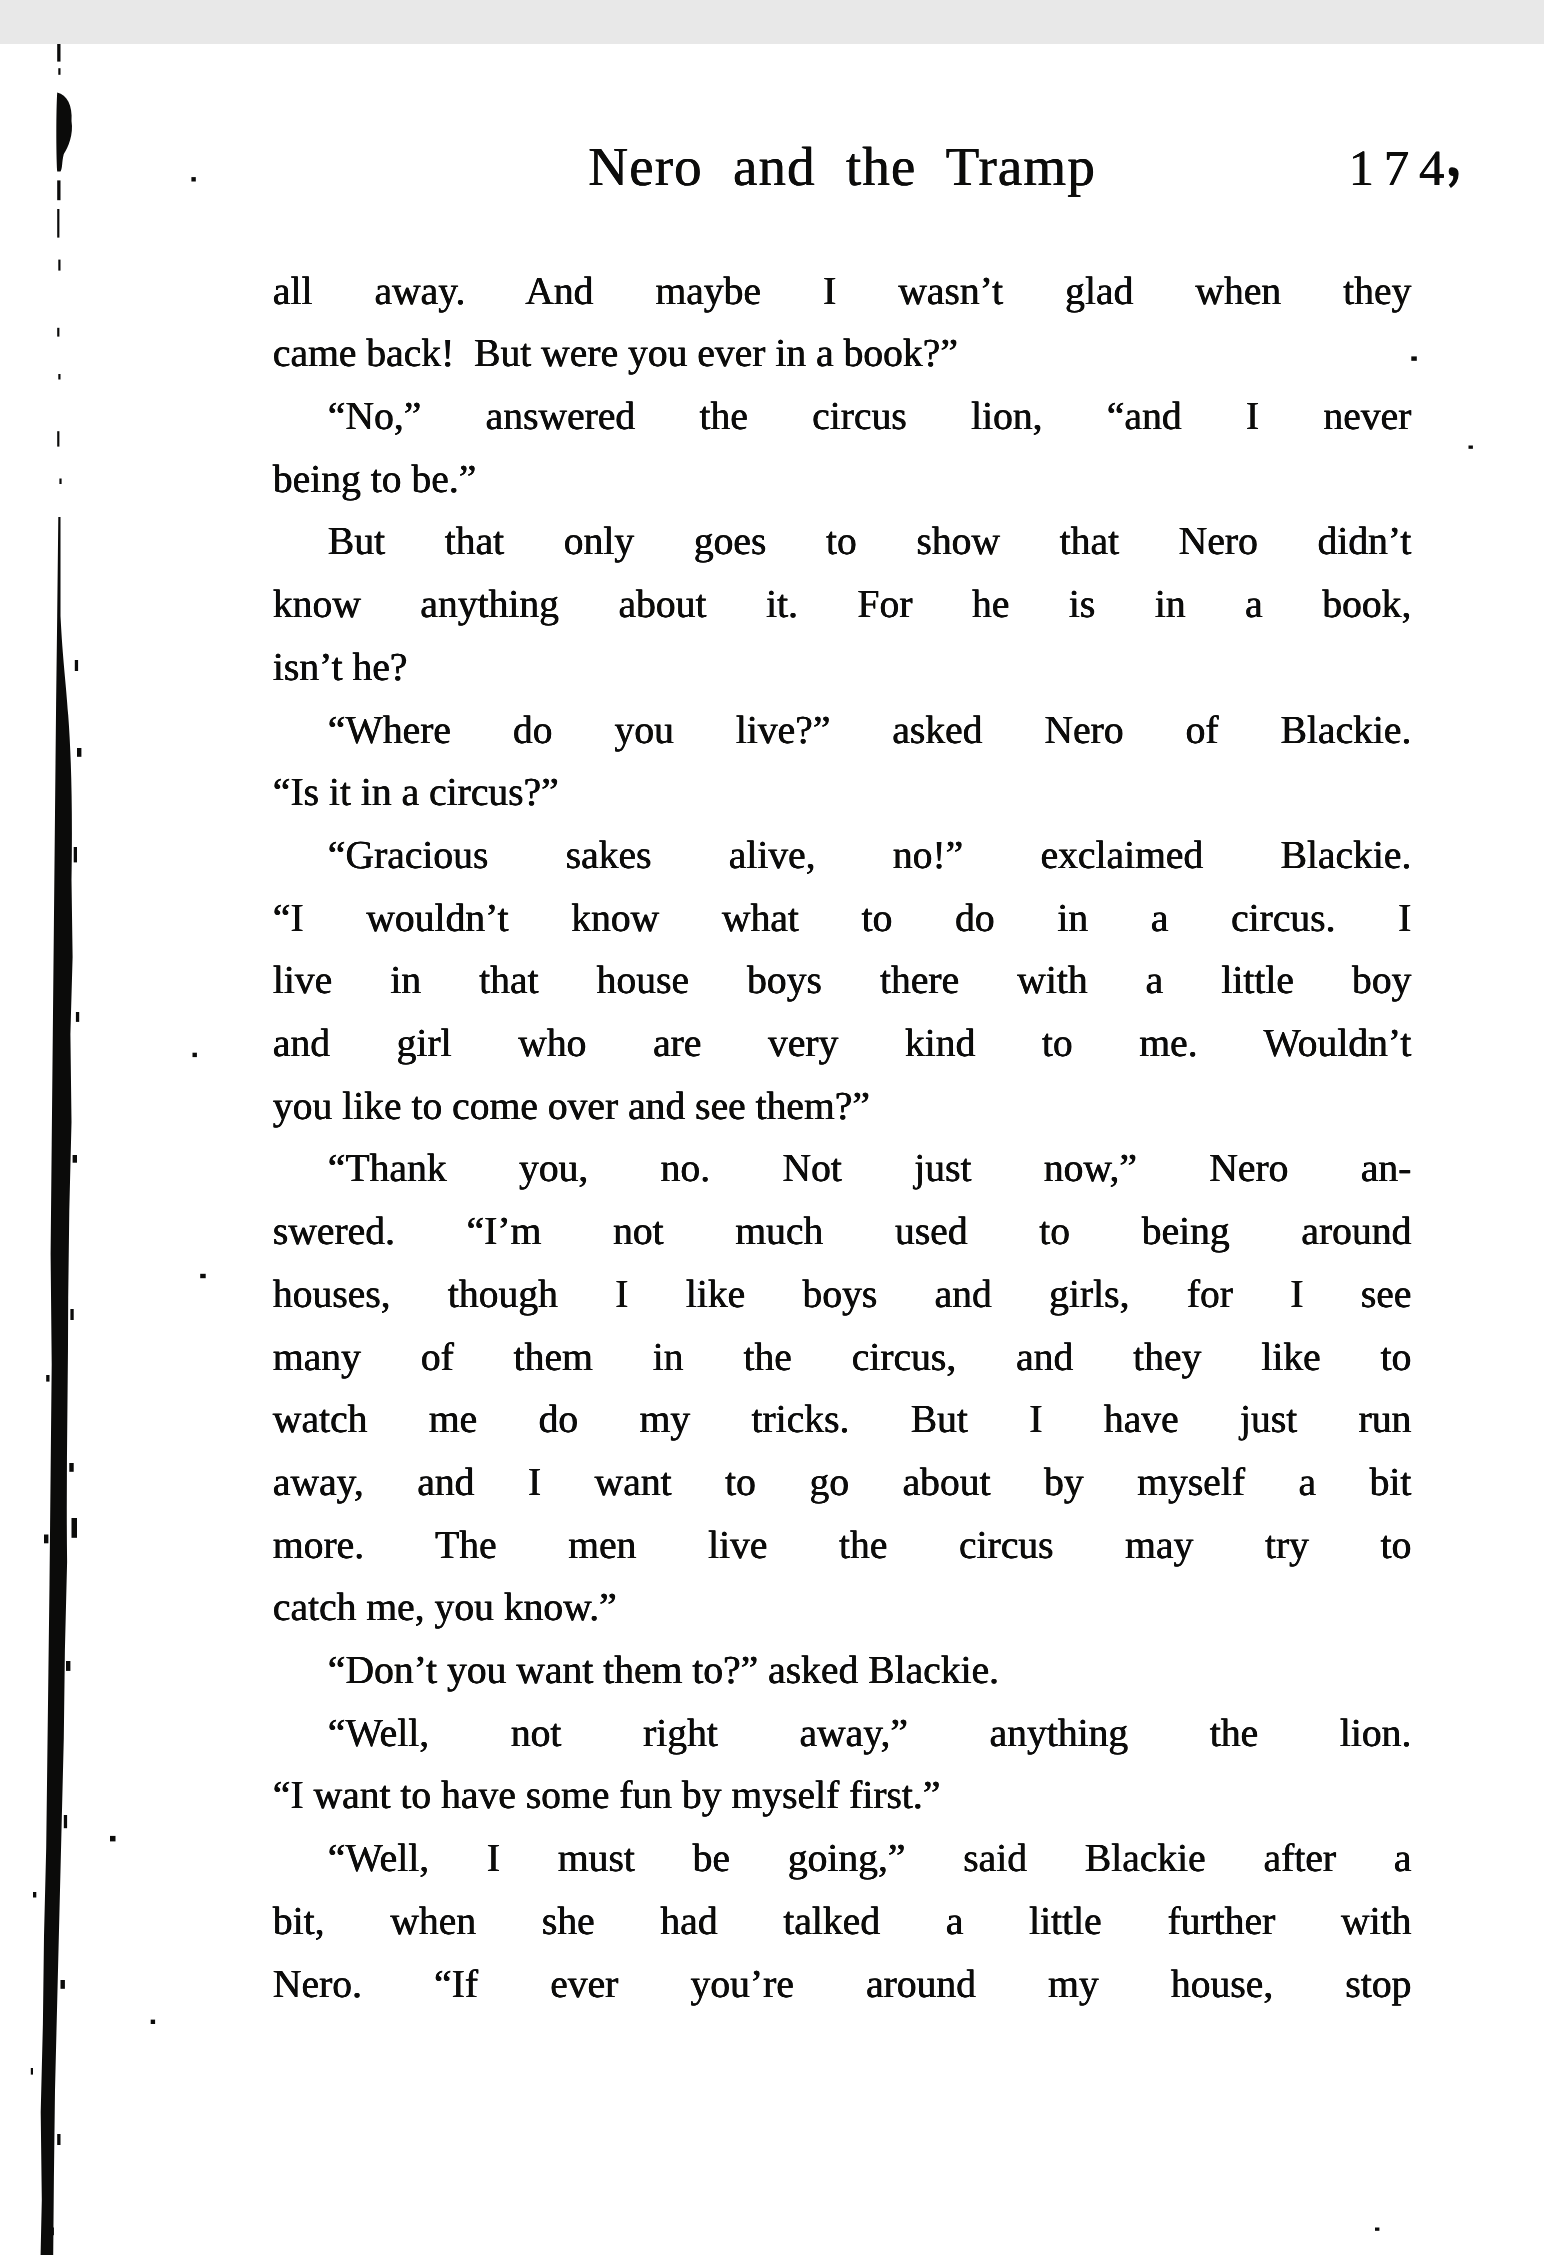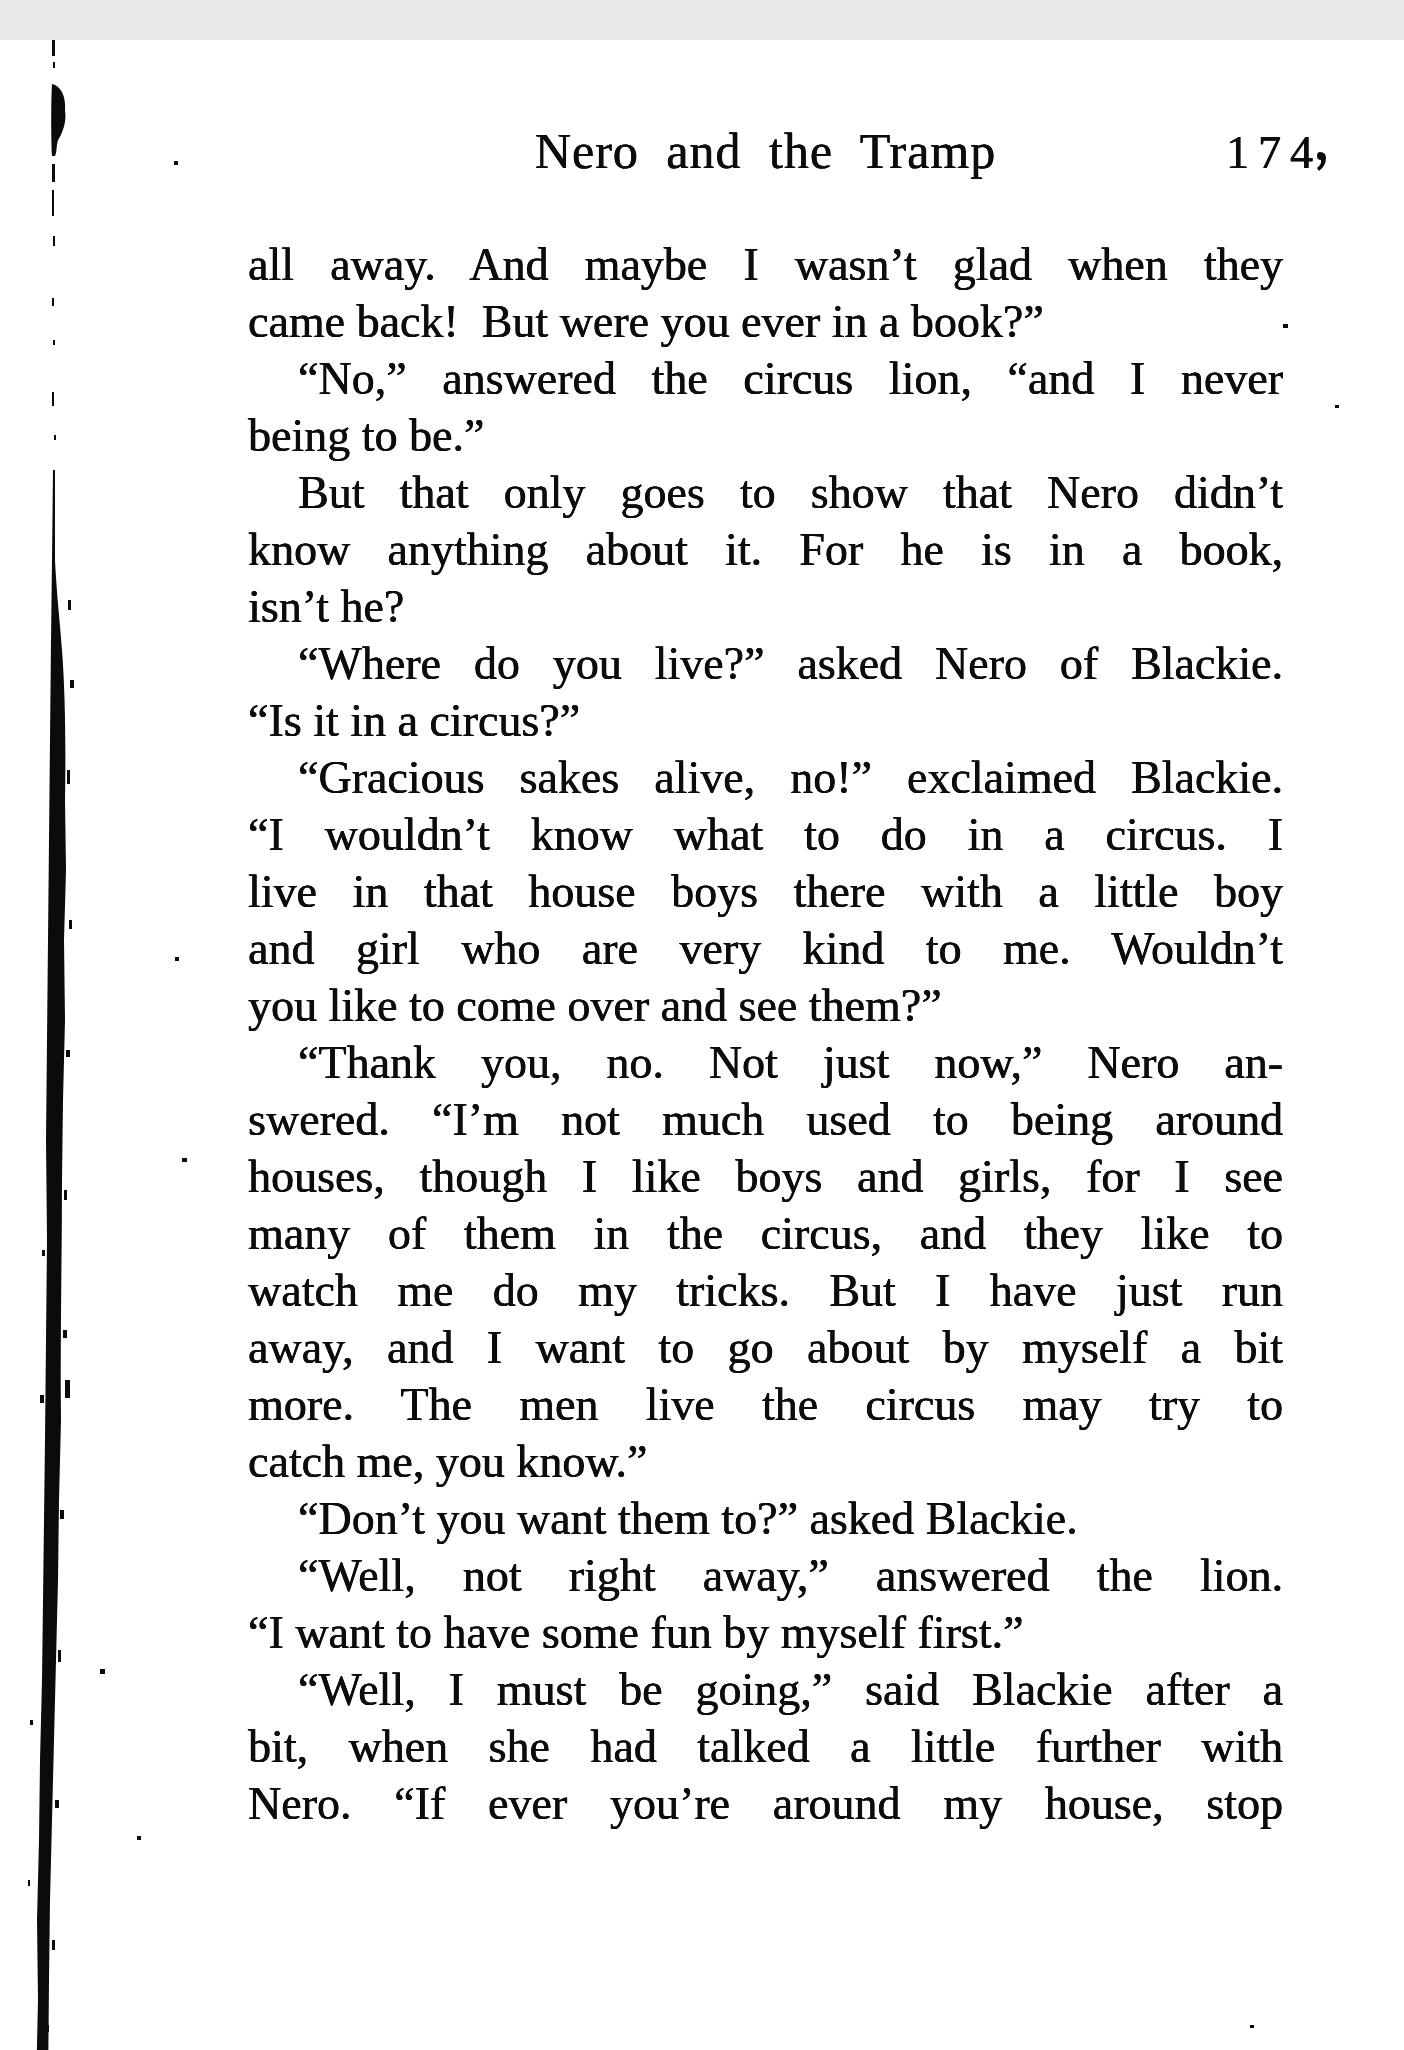--- a/index.html
+++ b/index.html
@@ -36,21 +36,21 @@
     left: 1226px;
     font-size: 46px;
     line-height: 1.1;
     letter-spacing: 9px;
   }
   .page-text {
     position: absolute;
     top: 196px;
     left: 248px;
     width: 1035px;
-    font-size: 46px;
+    font-size: 36px;
     line-height: 57px;
   }
   .line { white-space: pre-wrap; }
   .line.indent { text-indent: 50px; }
   .line.justify {
     white-space: normal;
     text-align: justify;
     text-align-last: justify;
   }
 </style>
@@ -140,20 +140,20 @@
       <div class="line">you like to come over and see them?”</div>
       <div class="line indent justify">“Thank you, no.  Not just now,” Nero an-</div>
       <div class="line justify">swered.  “I’m not much used to being around</div>
       <div class="line justify">houses, though I like boys and girls, for I see</div>
       <div class="line justify">many of them in the circus, and they like to</div>
       <div class="line justify">watch me do my tricks.  But I have just run</div>
       <div class="line justify">away, and I want to go about by myself a bit</div>
       <div class="line justify">more.  The men live the circus may try to</div>
       <div class="line">catch me, you know.”</div>
       <div class="line indent">“Don’t you want them to?” asked Blackie.</div>
-      <div class="line indent justify">“Well, not right away,” answered the lion.</div>
+      <div class="line indent justify">“Well, not right away,” anything the lion.</div>
       <div class="line">“I want to have some fun by myself first.”</div>
       <div class="line indent justify">“Well, I must be going,” said Blackie after a</div>
       <div class="line justify">bit, when she had talked a little further with</div>
       <div class="line justify">Nero.  “If ever you’re around my house, stop</div>
     </div>
 
 </div>
 
 </body></html>

